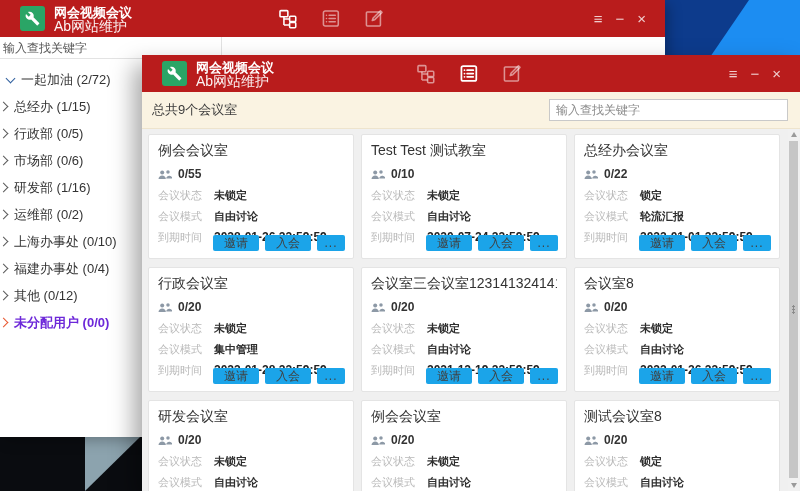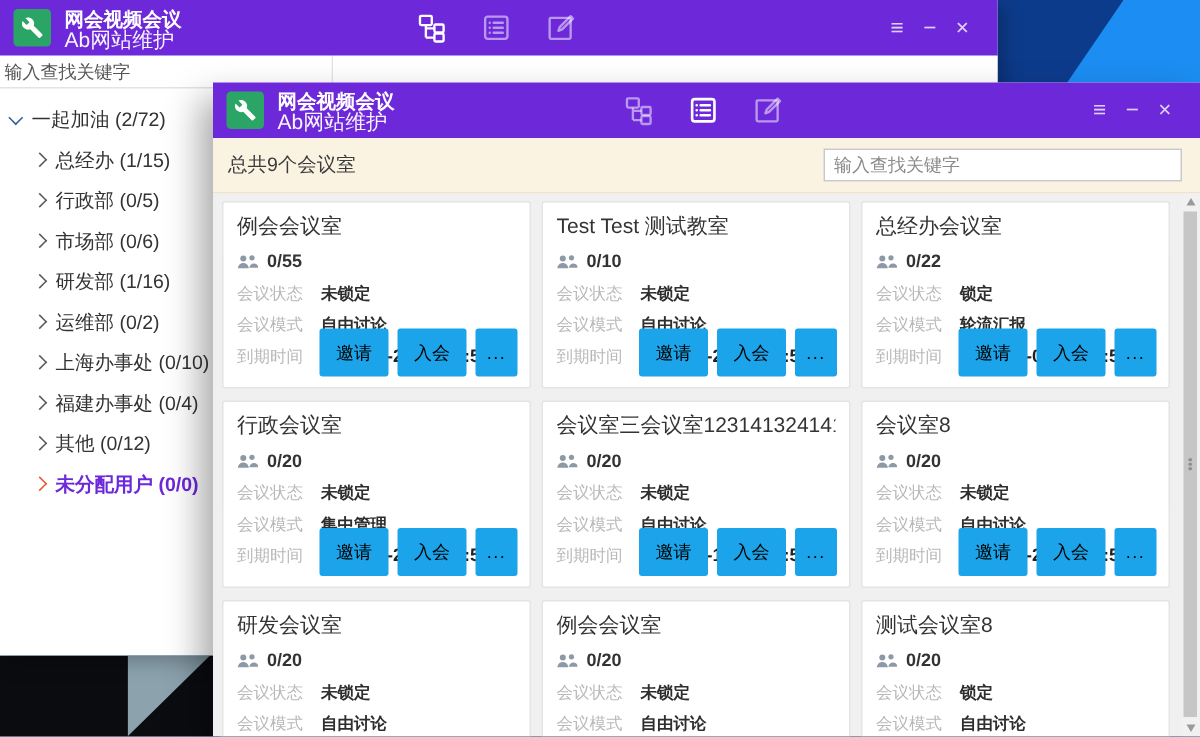--- a/index.html
+++ b/index.html
@@ -12,21 +12,21 @@
   .wp-black{position:absolute;left:0;top:437px;width:146px;height:54px;background:#0A0C10;}
   .wp-slate{position:absolute;left:85px;top:437px;width:55px;height:54px;background:#8CA3AE;
     clip-path:polygon(0 0,100% 0,0 100%);}
 
   
   .window{position:absolute;background:#fff;}
   .bg-window{left:0;top:0;width:665px;height:437px;box-shadow:4px 4px 12px rgba(0,0,0,.25);}
   .fg-window{left:142px;top:55px;width:658px;height:436px;box-shadow:-8px 10px 22px rgba(0,0,0,.35);}
 
   
-  .win-header{height:37px;background:#6d28d9;display:flex;align-items:center;padding-left:9px;
+  .win-header{height:37px;background:#b91c1c;display:flex;align-items:center;padding-left:20px;
     position:relative;flex:none;}
   .app-icon{width:25px;height:25px;background:#2AA566;border-radius:3px;display:flex;
     align-items:center;justify-content:center;flex:none;}
   .app-icon svg{width:15px;height:15px;}
   .titles{margin-left:9px;color:#fff;white-space:nowrap;}
   .title{font-size:13px;font-weight:700;line-height:15px;}
   .subtitle{font-size:14px;line-height:13px;opacity:.95;}
   .header-icons{position:absolute;left:50%;transform:translateX(-52%);display:flex;gap:22px;top:8px;}
   .hicon{width:21px;height:21px;color:rgba(255,255,255,.52);cursor:pointer;}
   .hicon.active{color:#ffffff;}
@@ -38,21 +38,21 @@
   
   .bg-body{display:flex;height:400px;}
   .sidebar{width:221px;border-right:1px solid #e2e2e2;display:flex;flex-direction:column;}
   .tree-search{border:0;border-bottom:1px solid #e3e3e3;height:19px;font-size:12px;
     padding:1px 3px;outline:none;color:#555;font-family:inherit;}
   .tree-search::placeholder{color:#555;opacity:1;}
   .tree{padding-top:7px;}
   .tree-item{height:27px;display:flex;align-items:center;gap:7px;font-size:13px;color:#333;
     cursor:pointer;}
   .tree-item.lvl0{padding-left:7px;}
-  .tree-item.lvl1{padding-left:23px;text-align:right;}
+  .tree-item.lvl1{text-align:right;}
   .tree-item.accent{color:#6d28d9;font-weight:bold;}
   .chev{width:6px;height:6px;border-right:1.6px solid currentColor;
     border-bottom:1.6px solid currentColor;display:inline-block;flex:none;color:#5a5a5a;}
   .tree-item.accent .chev{color:#E8562E;}
   .chev.right{transform:rotate(-45deg);}
   .chev.down{transform:rotate(45deg);margin-top:-3px;color:#2F5F9E;}
   .tree-label{white-space:nowrap;}
   .bg-content{flex:1;background:#fff;}
 
   
@@ -72,21 +72,21 @@
   .card-title{font-size:14px;font-weight:500;color:#333;white-space:nowrap;overflow:hidden;
     margin:2px 0 7px;}
   .cap-row{display:flex;align-items:center;gap:6px;font-size:12px;font-weight:700;color:#333;
     margin-bottom:7px;}
   .cap-row svg{width:14px;height:11px;display:block;}
   .kv{display:flex;font-size:11px;margin-bottom:6px;align-items:baseline;}
   .kv .k{color:#B9B9B9;width:56px;flex:none;}
   .kv .v{color:#2E2E2E;font-weight:700;}
   .kv .v.date{font-size:12px;color:#222;}
   .btns{position:absolute;right:8px;bottom:7px;display:flex;gap:6px;}
-  .btns button{background:#1BA4E9;color:#000000;border:0;height:32px;min-width:46px;
+  .btns button{background:#1BA4E9;color:#404040;border:0;height:16px;min-width:46px;
     font-size:12px;border-radius:2px;padding:0 10px;cursor:pointer;font-family:inherit;}
   .btns button.more{min-width:28px;padding:0 6px;letter-spacing:1px;}
 
   
   .vscroll{position:absolute;right:1px;top:0;bottom:0;width:11px;background:#F1F1F1;}
   .vscroll .arrow{position:absolute;left:0;width:11px;height:11px;display:flex;
     align-items:center;justify-content:center;}
   .vscroll .arrow.up{top:0;}
   .vscroll .arrow.down{bottom:0;}
   .tri{width:0;height:0;border-left:3.5px solid transparent;border-right:3.5px solid transparent;}

